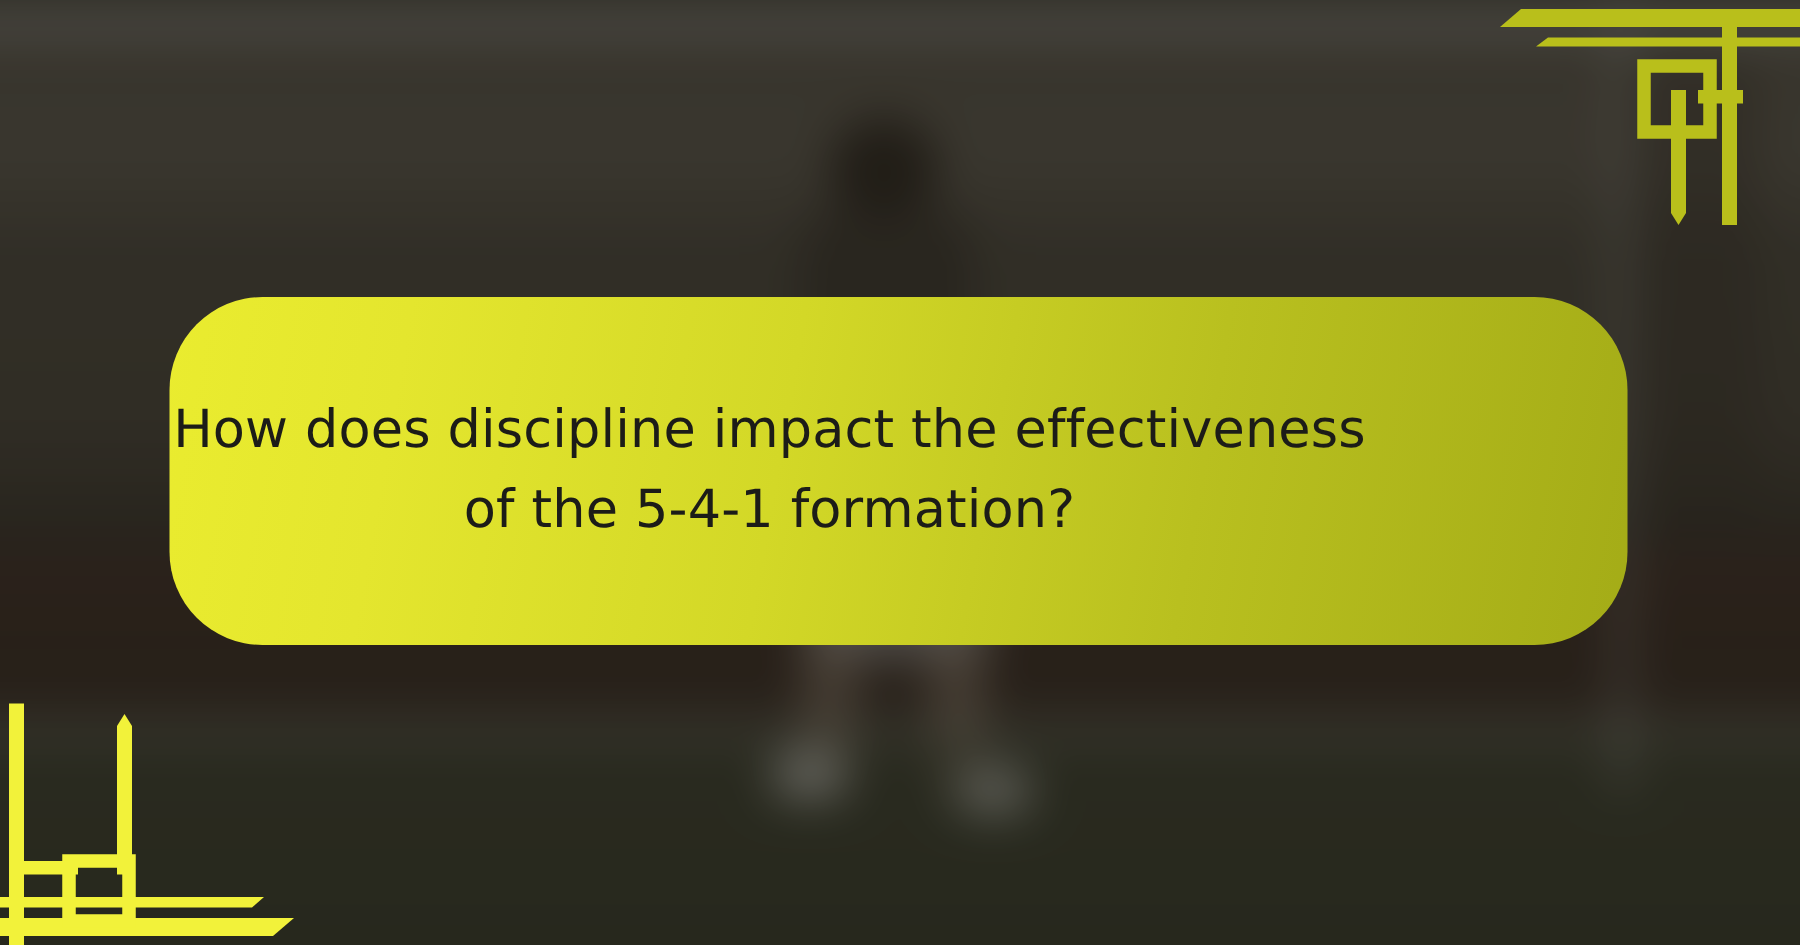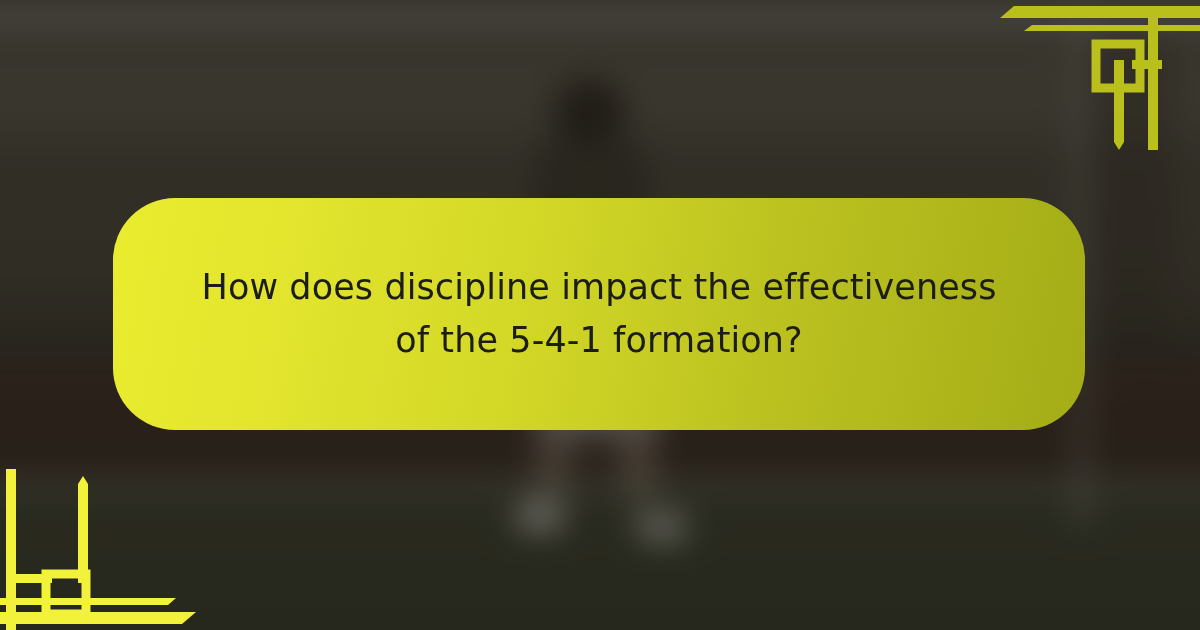--- a/index.html
+++ b/index.html
@@ -166,21 +166,21 @@
   .card {
     position: absolute;
     left: 113px;
     top: 198px;
     width: 972px;
     height: 232px;
     border-radius: 62px;
     background: linear-gradient(100deg, #eaec2f 0%, #e4e62e 16%, #d3d827 42%, #b9c01f 70%, #a4ac17 100%);
     display: flex;
     align-items: center;
-    justify-content: center;
+    justify-content: flex-start;
   }
   .card-text {
     width: 800px;
     text-align: center;
     color: #1c1c18;
     font-size: 35px;
     line-height: 1.52;
     font-weight: 400;
     letter-spacing: 0.1px;
     white-space: pre-line;

